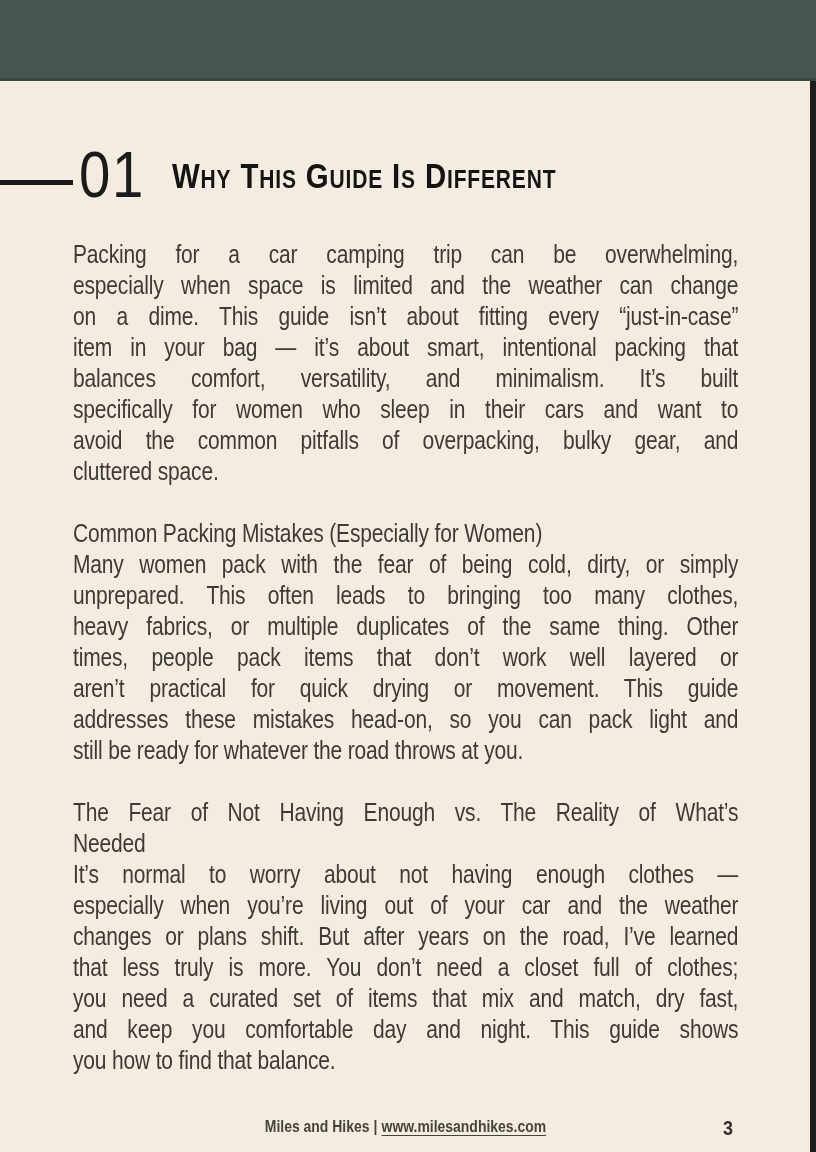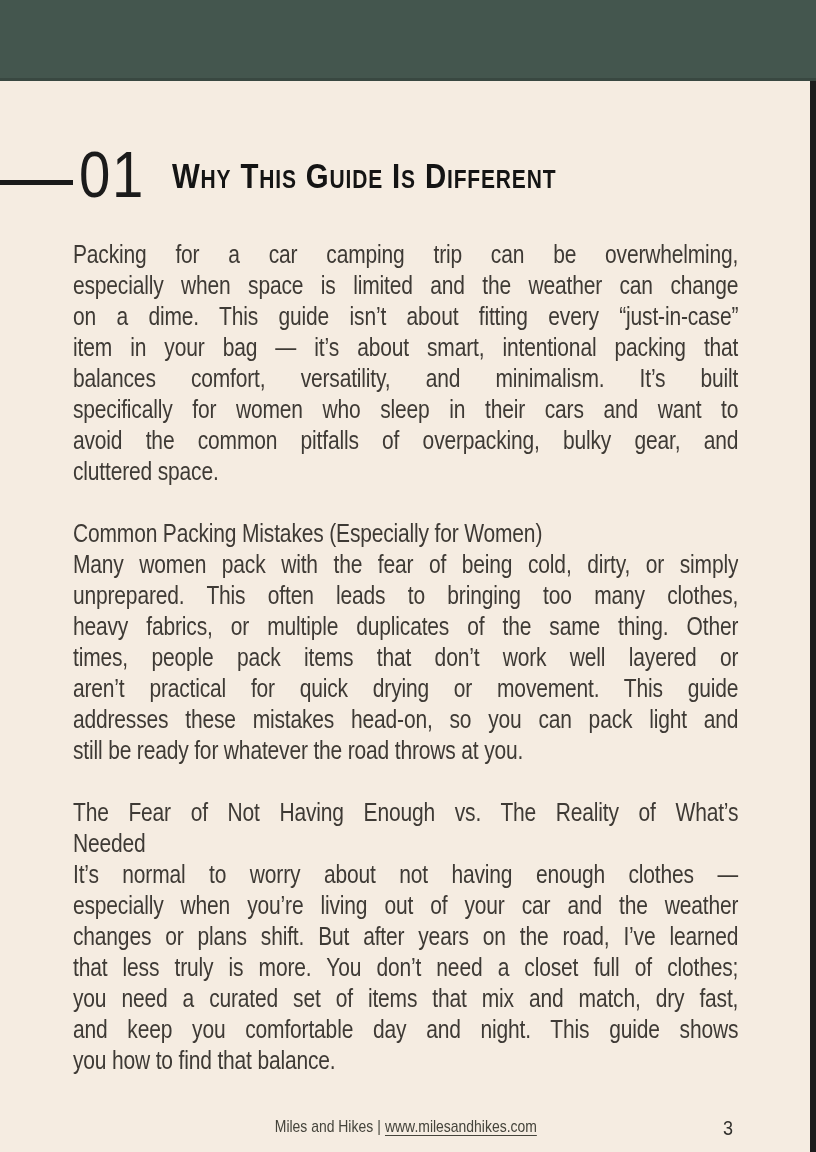--- a/index.html
+++ b/index.html
@@ -78,21 +78,21 @@
     overflow: hidden;
     text-align: justify;
     text-align-last: left;
     white-space: normal;
   }
   .tline.stretch { text-align-last: justify; }
   
   .footer {
     position: absolute;
     left: 73px; top: 1114px;
-    width: 665px; height: 30px;
+    width: 665px; height: 30px; font-weight: bold;
   }
   .footer-center {
     position: absolute;
     left: 0; top: 0; width: 100%;
     text-align: center;
   }
   .footer-inner {
     display: inline-block;
     transform: scaleX(0.82);
     transform-origin: center top;

